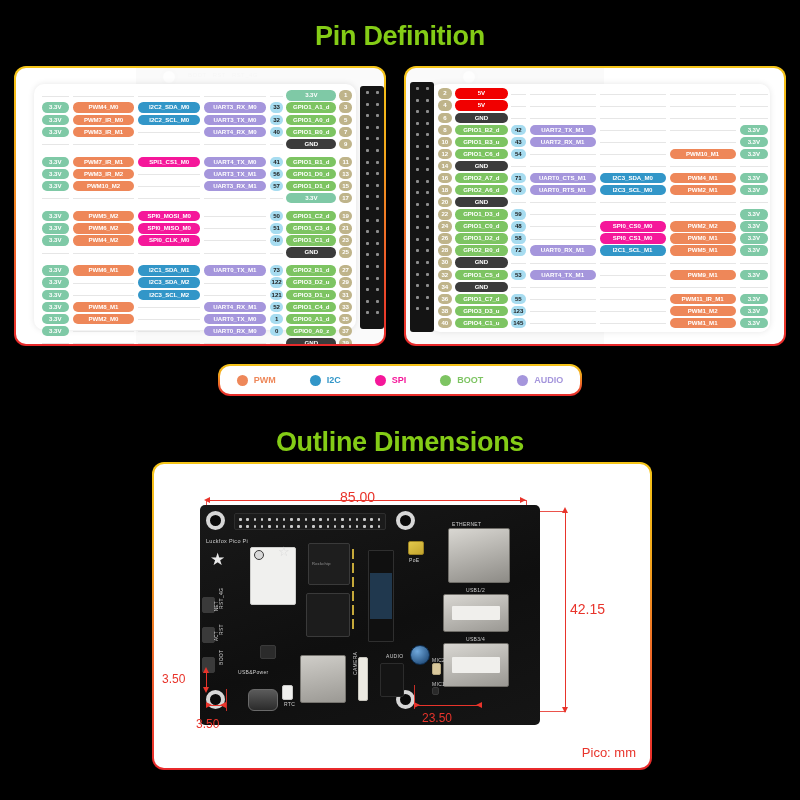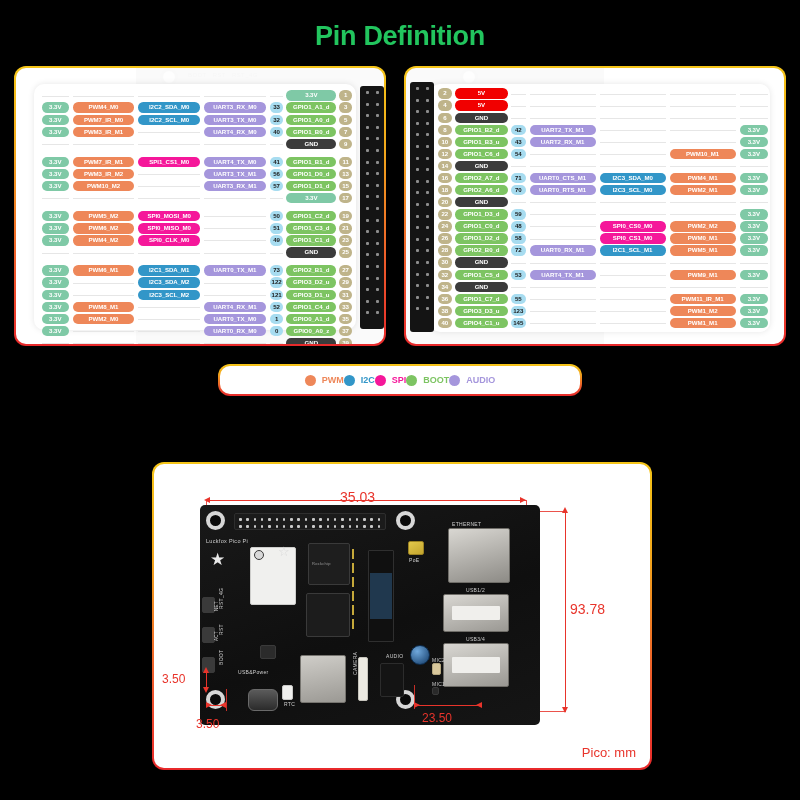--- a/index.html
+++ b/index.html
@@ -7,21 +7,21 @@
     width: 800px; height: 800px;
     background: #000;
     font-family: "Liberation Sans", sans-serif;
     overflow: hidden;
   }
   .page { position: relative; width: 800px; height: 800px; background:#000; }
 
   
   .section-title {
     text-align: center;
-    color: #22c55e;
+    color: #84cc16;
     font-size: 27px;
     font-weight: bold;
     letter-spacing: -0.3px;
   }
   #title-pin { position:absolute; top:21px; left:0; width:800px; }
   #title-outline { position:absolute; top:427px; left:0; width:800px; }
 
   
   .card {
     position: absolute;
@@ -142,21 +142,21 @@
   .r-num  { width: 16px;  margin-right: 4px; }
   .r-uart { width: 72px;  margin-right: 4px; }
   .r-bus  { width: 72px;  margin-right: 4px; }
   .r-pwm  { width: 72px;  margin-right: 4px; }
   .r-33v  { width: 31px; }
 
   
   #legend-card { left: 218px; top: 364px; width: 364px; height: 32px; }
   .legend-inner {
     display:flex; align-items:center; justify-content:center;
-    height:100%;
+    gap: 34px; height:100%;
   }
   .legend-item { display:flex; align-items:center; gap:6px; }
   .legend-dot { width:11px; height:11px; border-radius:50%; }
   .legend-label { font-size:9px; font-weight:bold; }
 
   
   #outline-card { left: 152px; top: 462px; width: 500px; height: 308px; }
 
   .board-wrap { position:absolute; left: 28px; top: 25px; width: 440px; height: 255px; }
 
@@ -733,38 +733,39 @@
             <div class="legend-label" style="color: rgb(125, 196, 98);">BOOT</div>
           </div>
           <div class="legend-item">
             <div class="legend-dot" style="background: rgb(165, 150, 220);"></div>
             <div class="legend-label" style="color: rgb(165, 150, 220);">AUDIO</div>
           </div>
         </div>
     </div>
   </div>
 
+  <div id="title-outline" class="section-title">Outline Dimensions</div>
 
   <div class="card" id="outline-card">
     <div class="card-inner">
       <div class="board-wrap">
 
         <div class="dimline h" style="left:24px; top:11px; width:320px;"></div>
         <div class="arrow left" style="left:22px; top:8px;"></div>
         <div class="arrow right" style="left:338px; top:8px;"></div>
         <div class="ext" style="left:24px; top:11px; width:1px; height:215px;"></div>
         <div class="ext" style="left:344px; top:11px; width:1px; height:56px;"></div>
-        <div class="dim" style="left:158px; top:0px;">35.03</div>
+        <div class="dim" style="left:158px; top:0px;">85.00</div>
 
         <div class="dimline v" style="left:383px; top:22px; height:200px;"></div>
         <div class="arrow up" style="left:380px; top:18px;"></div>
         <div class="arrow down" style="left:380px; top:218px;"></div>
         <div class="ext" style="left:176px; top:22px; width:208px; height:1px;"></div>
         <div class="ext" style="left:300px; top:222px; width:84px; height:1px;"></div>
-        <div class="dim" style="left:388px; top:112px;">93.78</div>
+        <div class="dim" style="left:388px; top:112px;">42.15</div>
 
         <div class="pcb">
 
           <div class="mhole" style="left:6px;  top:6px;"></div>
           <div class="mhole" style="left:196px;top:6px;"></div>
           <div class="mhole" style="left:6px;  top:185px;"></div>
           <div class="mhole" style="left:196px;top:185px;"></div>
 
           <div class="hdr40" style="left:34px; top:8px; width:152px; height:17px;">
               <div class="p" style="left: 4px; top: 4px;"></div>

